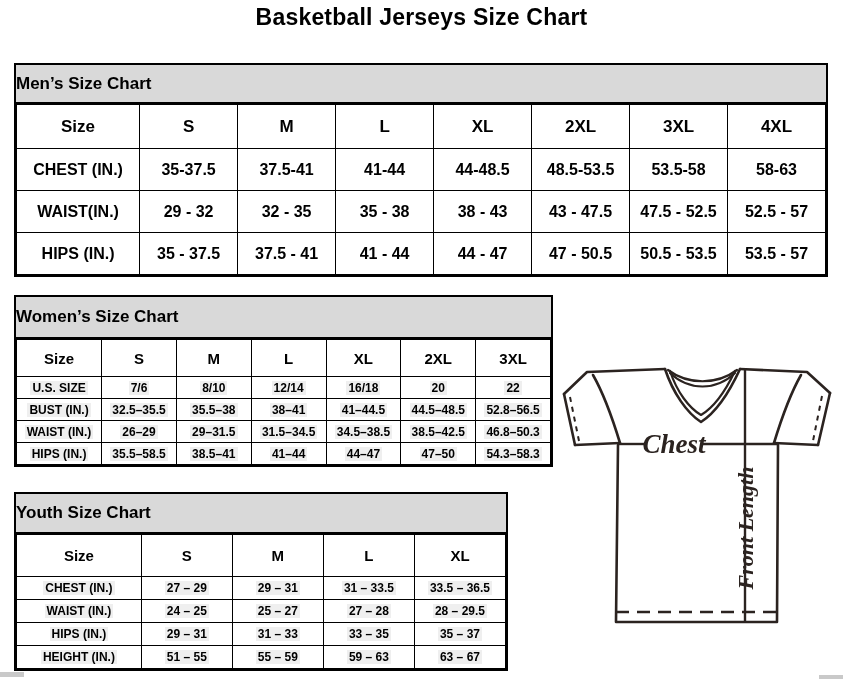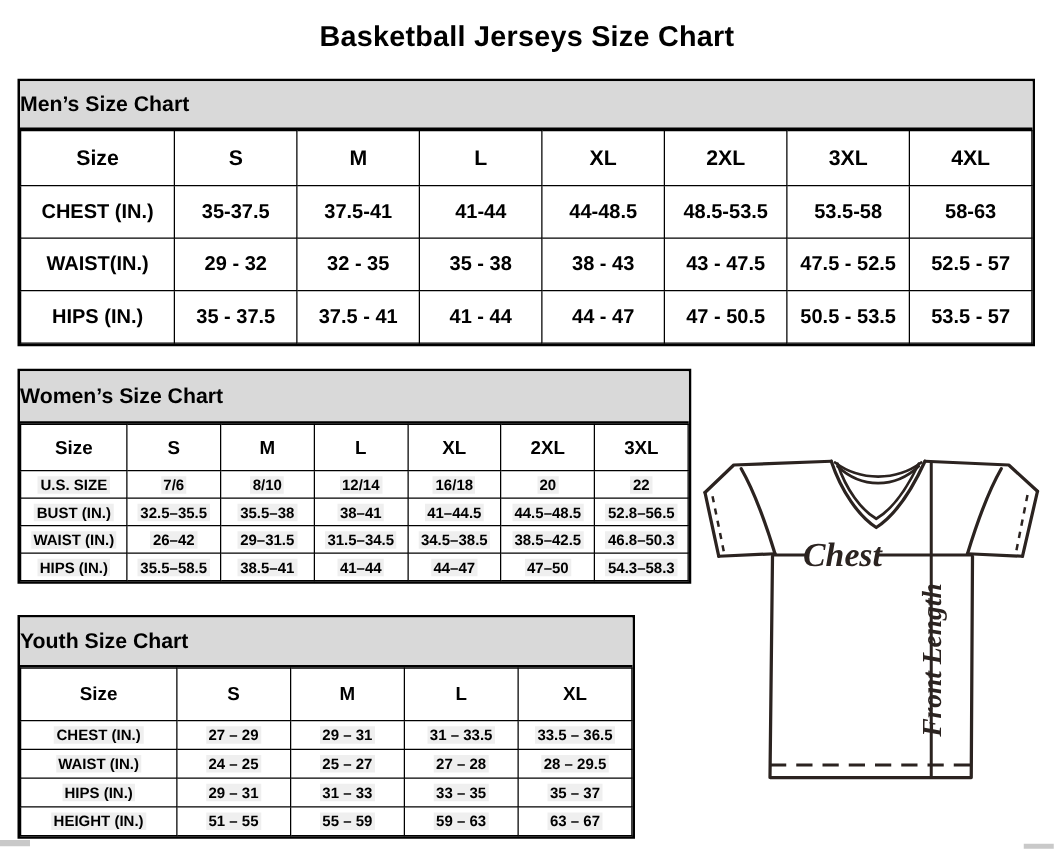--- a/index.html
+++ b/index.html
@@ -3,21 +3,21 @@
 <meta charset="utf-8">
 <style>
   html,body{margin:0;padding:0;}
   body{
     width:843px;height:679px;position:relative;overflow:hidden;
     background:#ffffff;
     font-family:"Liberation Sans", sans-serif;
     color:#000;
   }
   .page-title{
-    position:absolute;top:16px;left:0;width:100%;
+    position:absolute;top:4px;left:0;width:100%;
     text-align:center;font-size:23px;font-weight:bold;letter-spacing:0.2px;
   }
   .chart{
     position:absolute;border:2px solid #000;box-sizing:border-box;background:#fff;
   }
   .band{
     background:#d9d9d9;border-bottom:2px solid #000;
     font-weight:bold;font-size:17px;
   }
   table{width:100%;border-collapse:collapse;table-layout:fixed;}
@@ -133,21 +133,21 @@
             <td><span>BUST (IN.)</span></td>
             <td><span>32.5–35.5</span></td>
             <td><span>35.5–38</span></td>
             <td><span>38–41</span></td>
             <td><span>41–44.5</span></td>
             <td><span>44.5–48.5</span></td>
             <td><span>52.8–56.5</span></td>
           </tr>
           <tr class="data">
             <td><span>WAIST (IN.)</span></td>
-            <td><span>26–42</span></td>
+            <td><span>26–29</span></td>
             <td><span>29–31.5</span></td>
             <td><span>31.5–34.5</span></td>
             <td><span>34.5–38.5</span></td>
             <td><span>38.5–42.5</span></td>
             <td><span>46.8–50.3</span></td>
           </tr>
           <tr class="data">
             <td><span>HIPS (IN.)</span></td>
             <td><span>35.5–58.5</span></td>
             <td><span>38.5–41</span></td>

